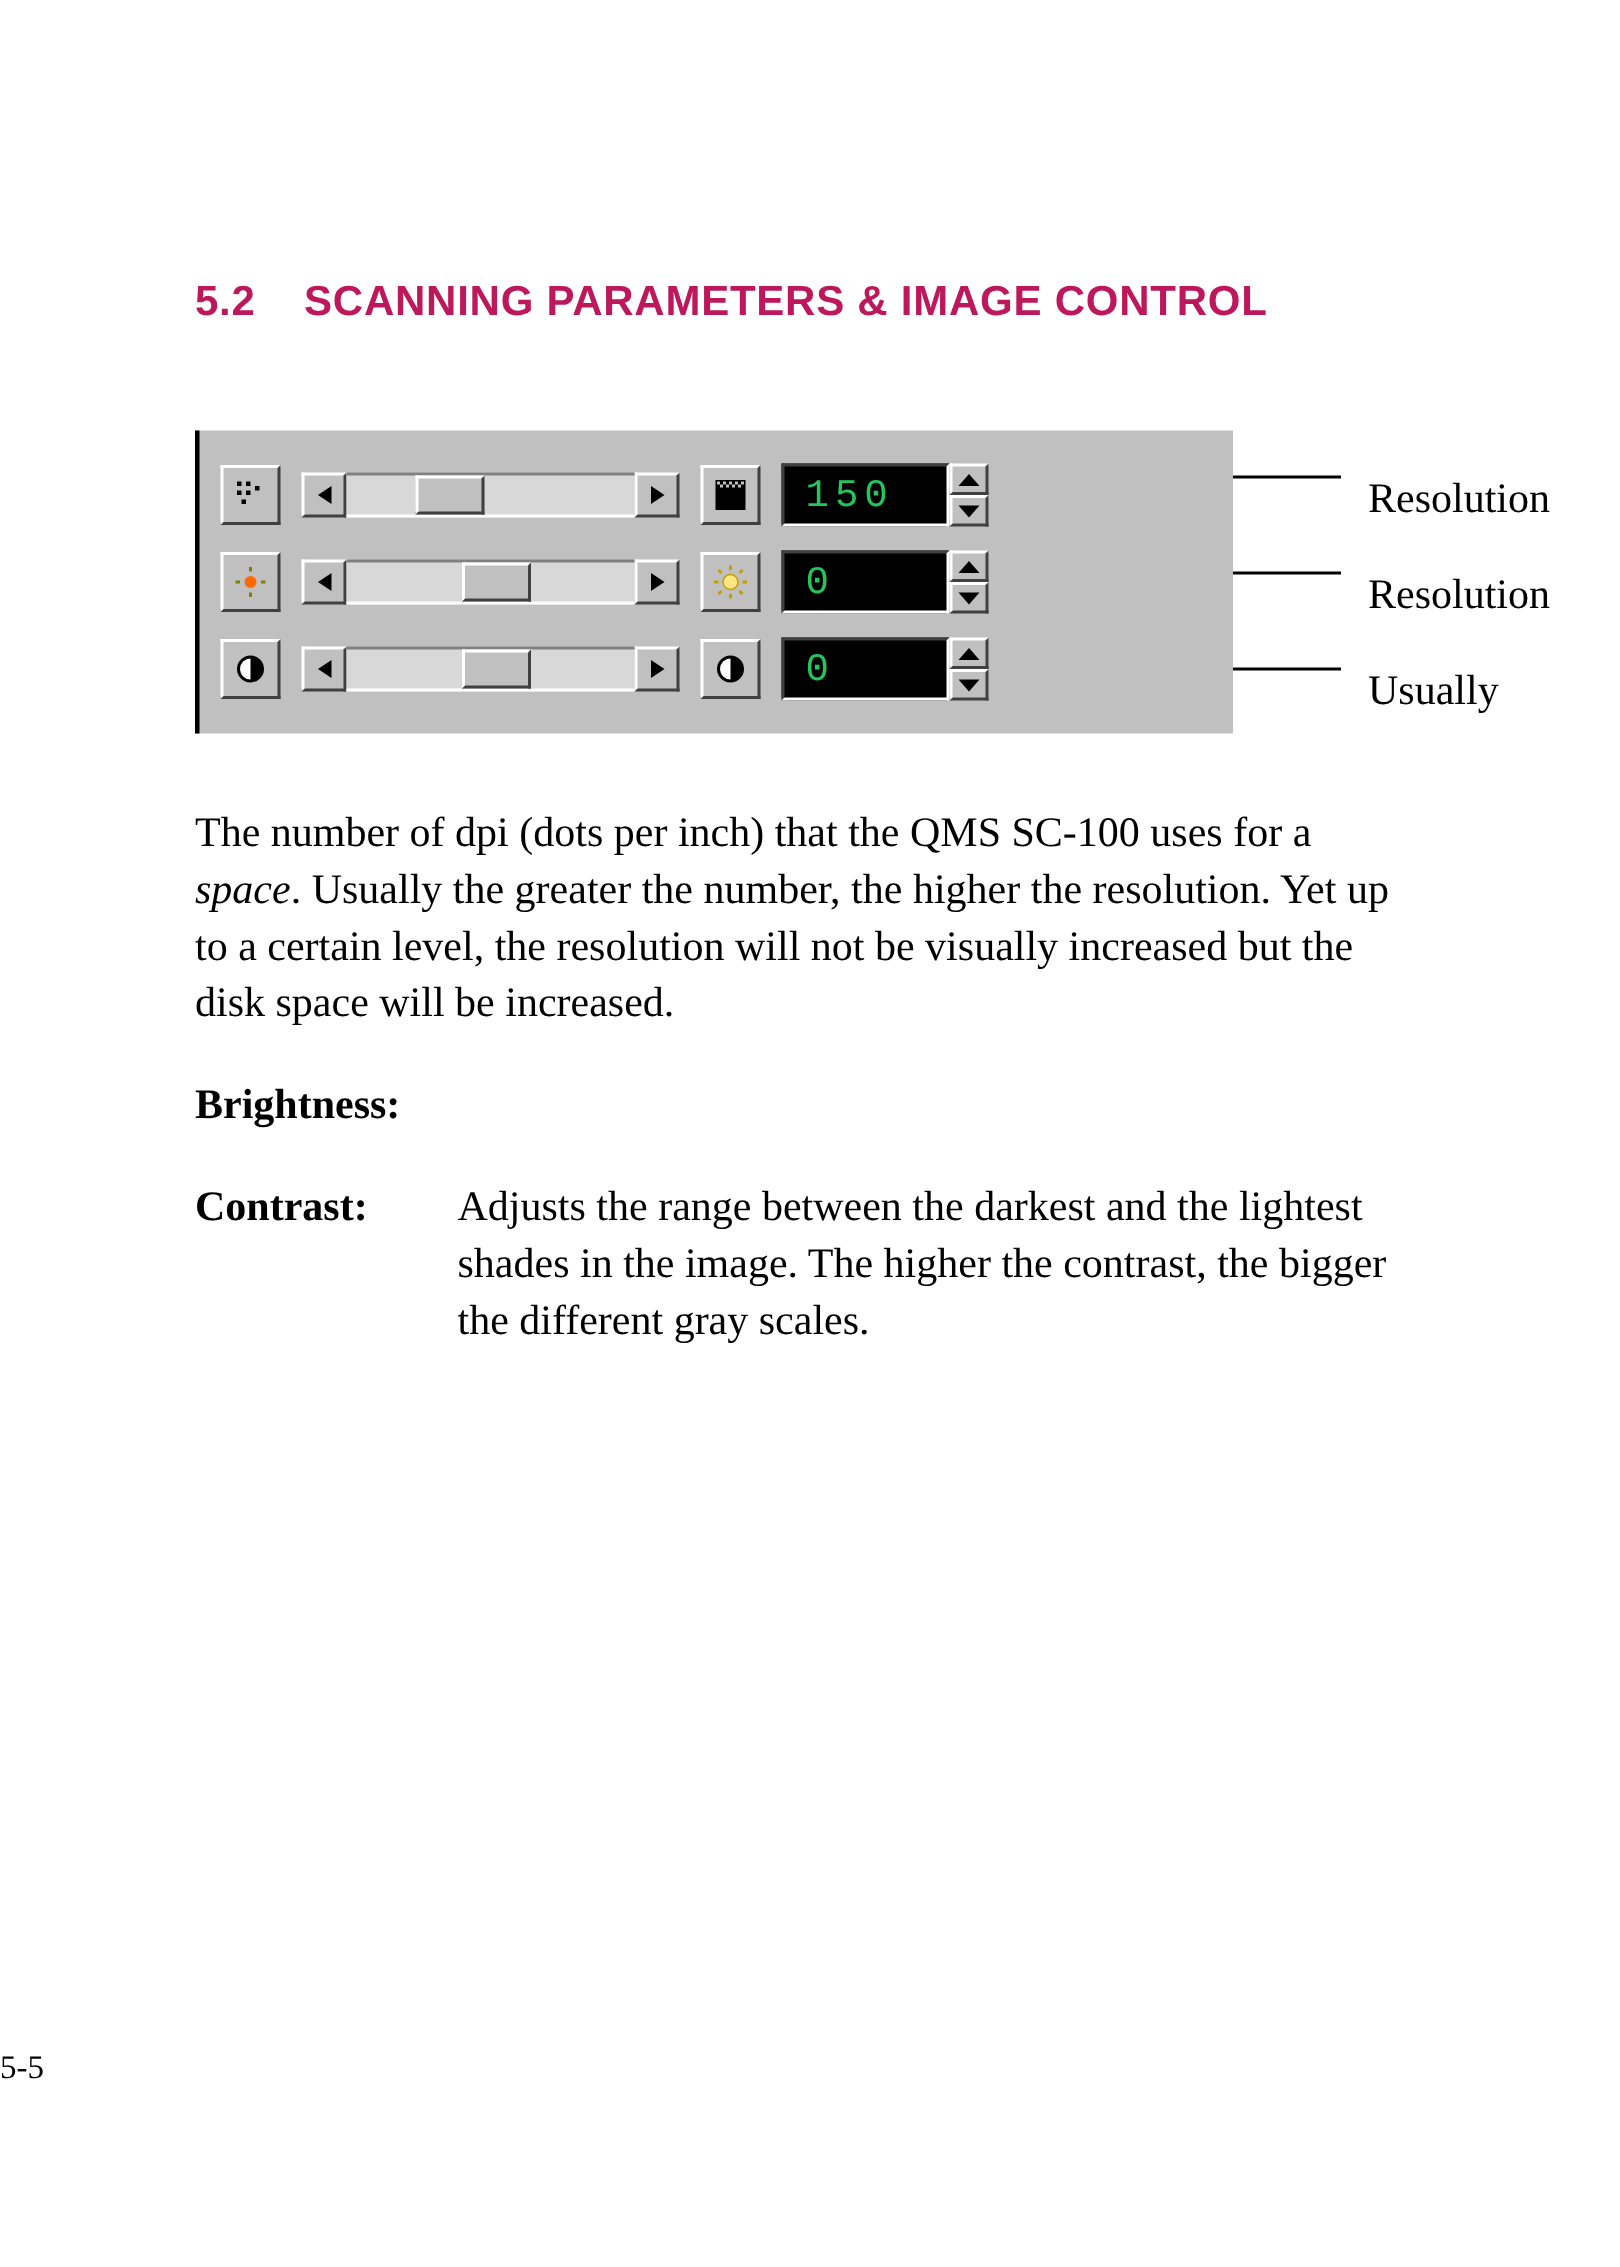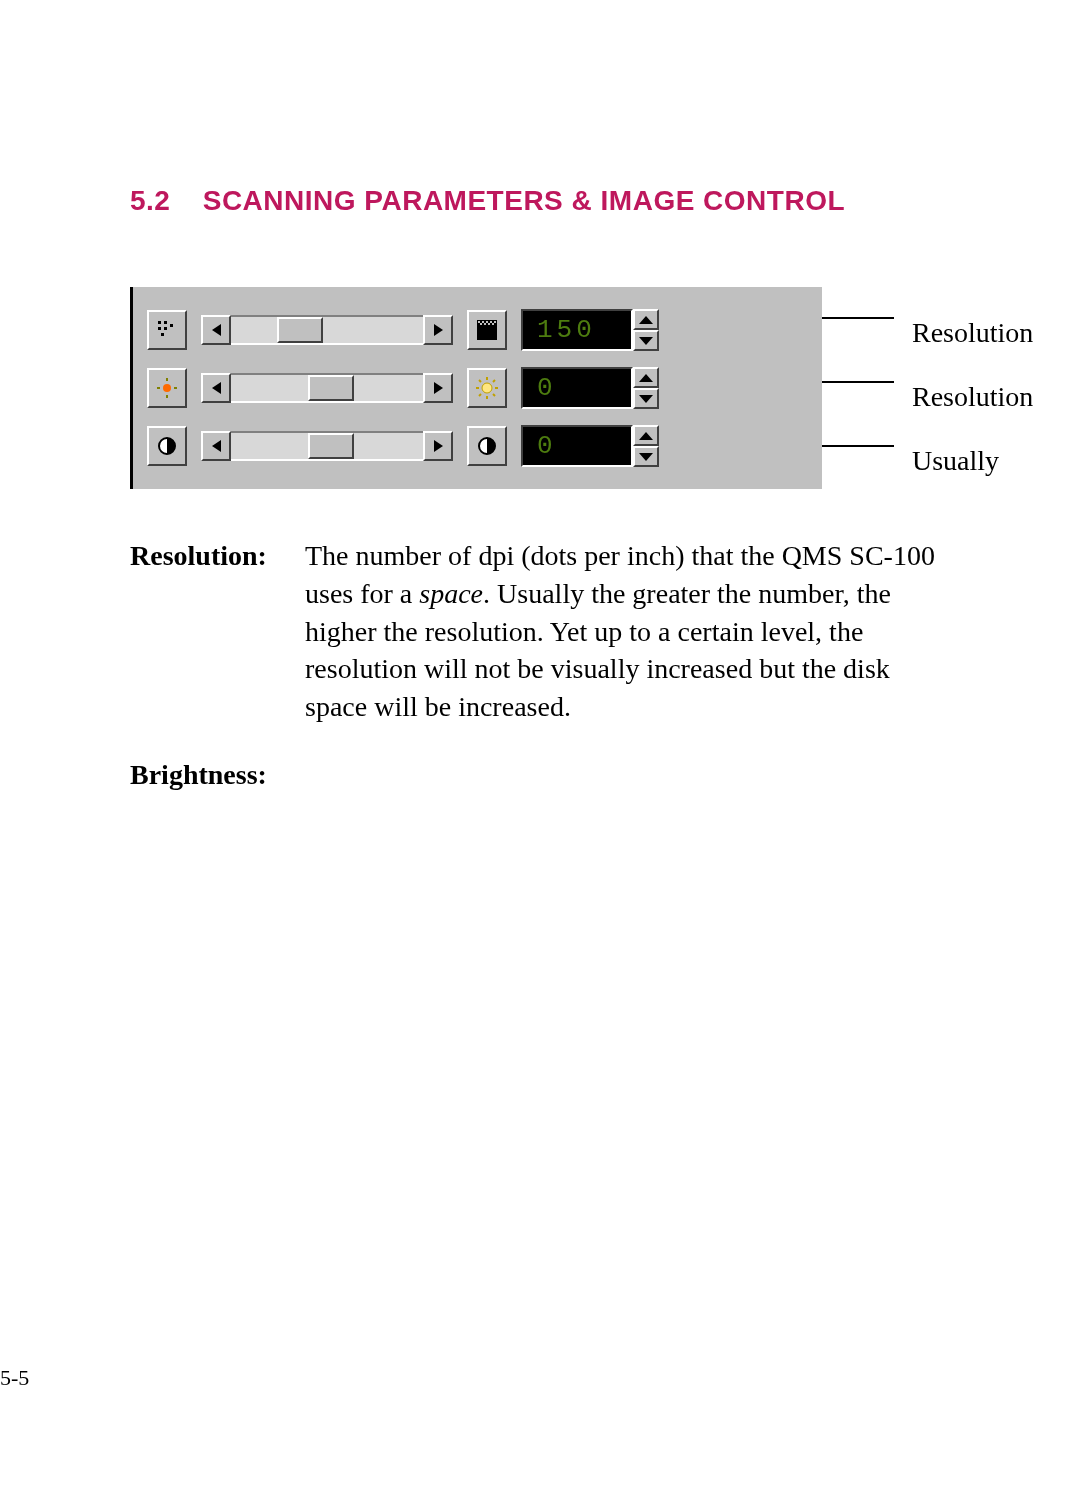--- a/index.html
+++ b/index.html
@@ -90,21 +90,21 @@
       align-items: stretch;
       height: 42px;
     }
     .lcd {
       width: 112px;
       background: #000;
       border-top: 2px solid #404040;
       border-left: 2px solid #404040;
       border-right: 2px solid #fff;
       border-bottom: 2px solid #fff;
-      color: #4d7c0f;
+      color: #22c55e;
       font-family: "Courier New", monospace;
       font-size: 26px;
       letter-spacing: 4px;
       padding: 4px 10px 4px 14px;
       display: flex;
       align-items: center;
     }
     .spin-btns {
       display: flex;
       flex-direction: column;
@@ -318,23 +318,28 @@
     <span>Resolution</span>
   </div>
   <div class="callout" style="top:158px;">
     <span class="line"></span>
     <span>Usually</span>
   </div>
 </div>
 
 <div class="defs">
   <div class="def-row">
-    <div class="def-term">Resolution:</div>
     <div class="def-text">
       <span>The number of dpi (dots per inch) that the QMS SC-100 uses for a </span><em>space</em><span>. Usually the greater the number, the higher the resolution.  Yet up to a certain level, the resolution will not be visually increased but the disk space will be increased.</span>
     </div>
   </div>
   <div class="def-row">
     <div class="def-term">Brightness:</div>
   </div>
+  <div class="def-row">
+    <div class="def-term">Contrast:</div>
+    <div class="def-text">
+      <span>Adjusts the range between the darkest and the lightest shades in the image.  The higher the contrast, the bigger the different gray scales.</span>
+    </div>
+  </div>
 </div>
 
 <div class="page-num">5-5</div>
 
 </body></html>

